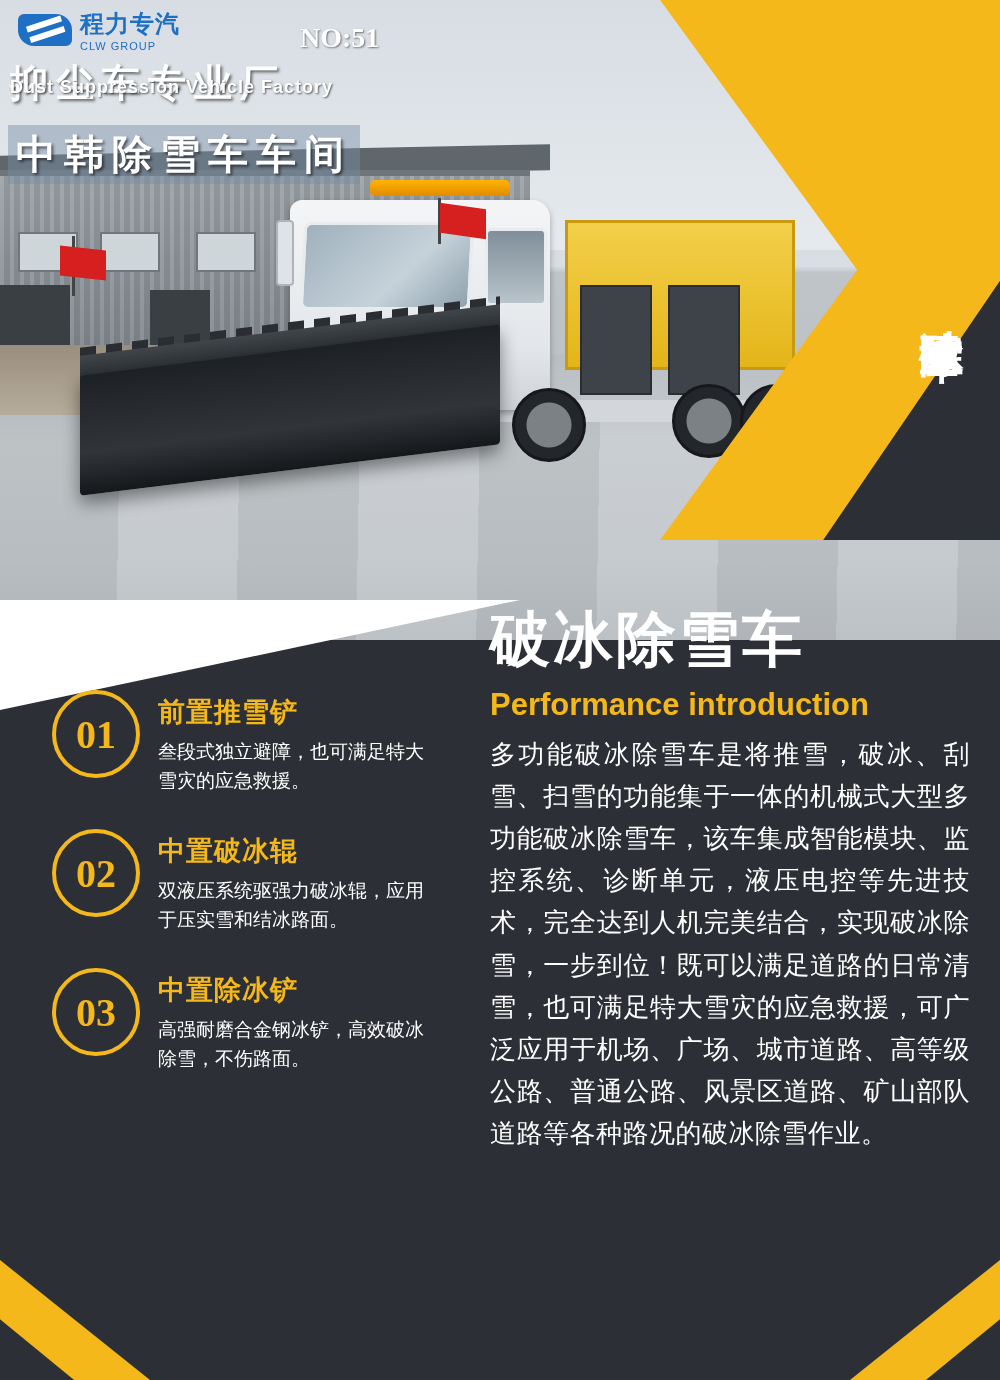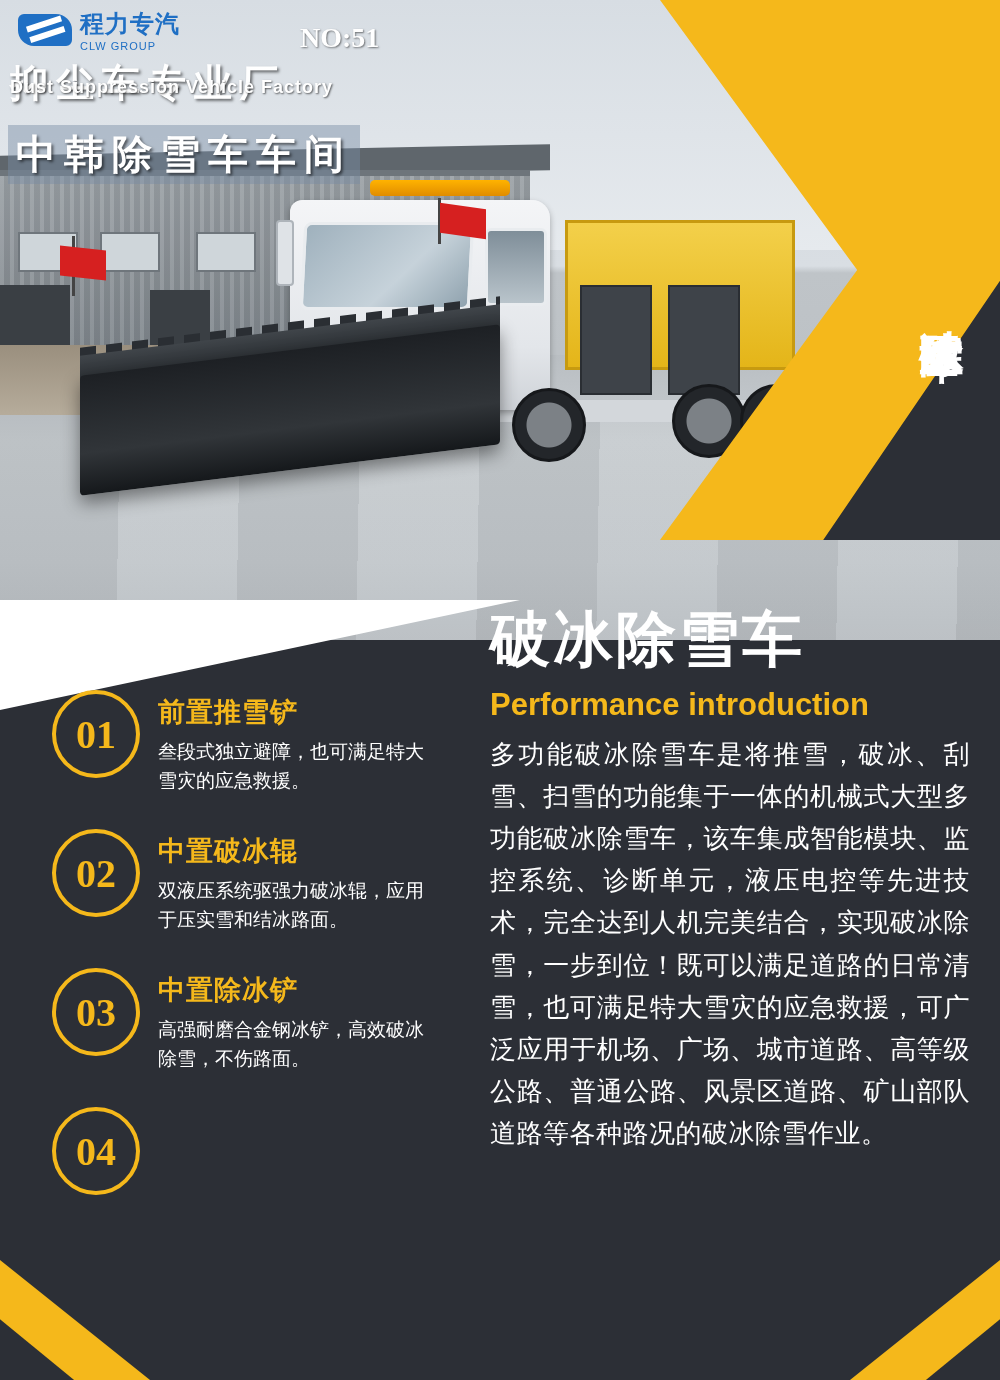--- a/index.html
+++ b/index.html
@@ -374,21 +374,20 @@
       </div>
     </div>
     <div class="feature">
       <div class="fnum">03</div>
       <div class="ftext">
         <div class="ftitle">中置除冰铲</div>
         <div class="fdesc">高强耐磨合金钢冰铲，高效破冰除雪，不伤路面。</div>
       </div>
     </div>
     <div class="feature">
-      <div class="fnum">04</div>
     </div>
   </div>
 
   <div class="right-panel">
     <div class="perf-title">破冰除雪车</div>
     <div class="perf-sub">Performance introduction</div>
     <div class="perf-body">多功能破冰除雪车是将推雪，破冰、刮雪、扫雪的功能集于一体的机械式大型多功能破冰除雪车，该车集成智能模块、监控系统、诊断单元，液压电控等先进技术，完全达到人机完美结合，实现破冰除雪，一步到位！既可以满足道路的日常清雪，也可满足特大雪灾的应急救援，可广泛应用于机场、广场、城市道路、高等级公路、普通公路、风景区道路、矿山部队道路等各种路况的破冰除雪作业。</div>
   </div>
 
   <div class="corner-bl"></div>

